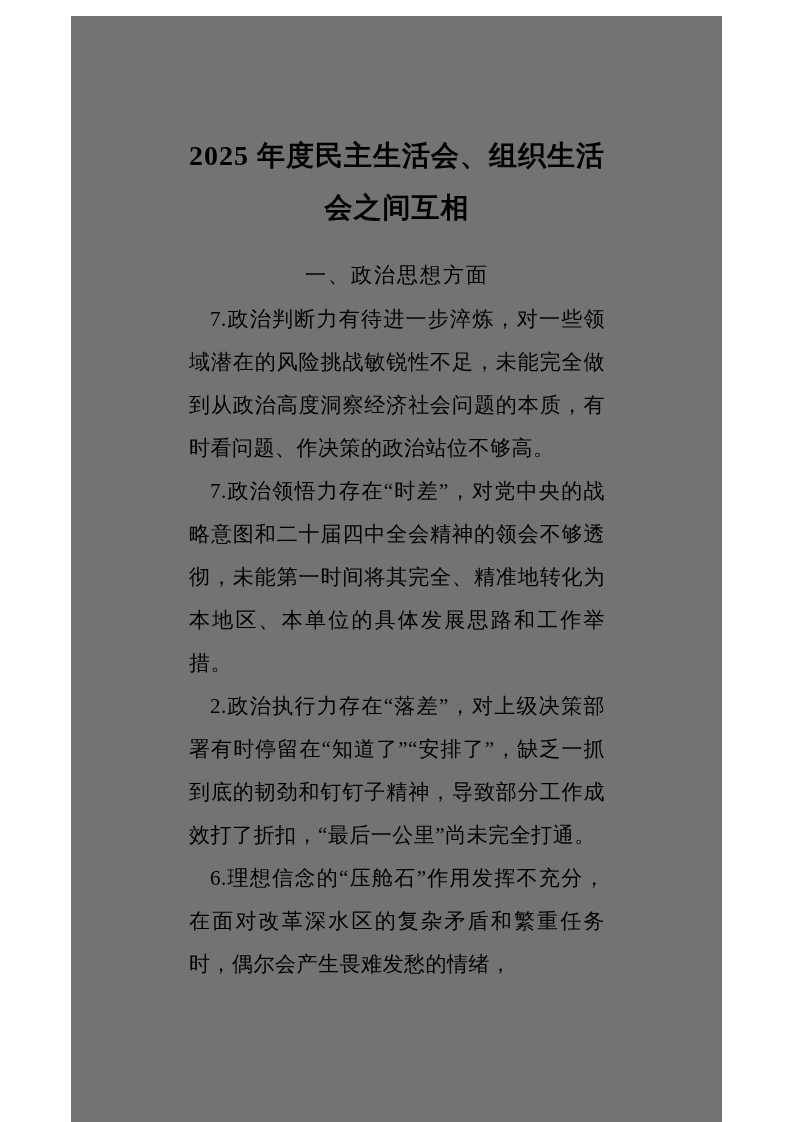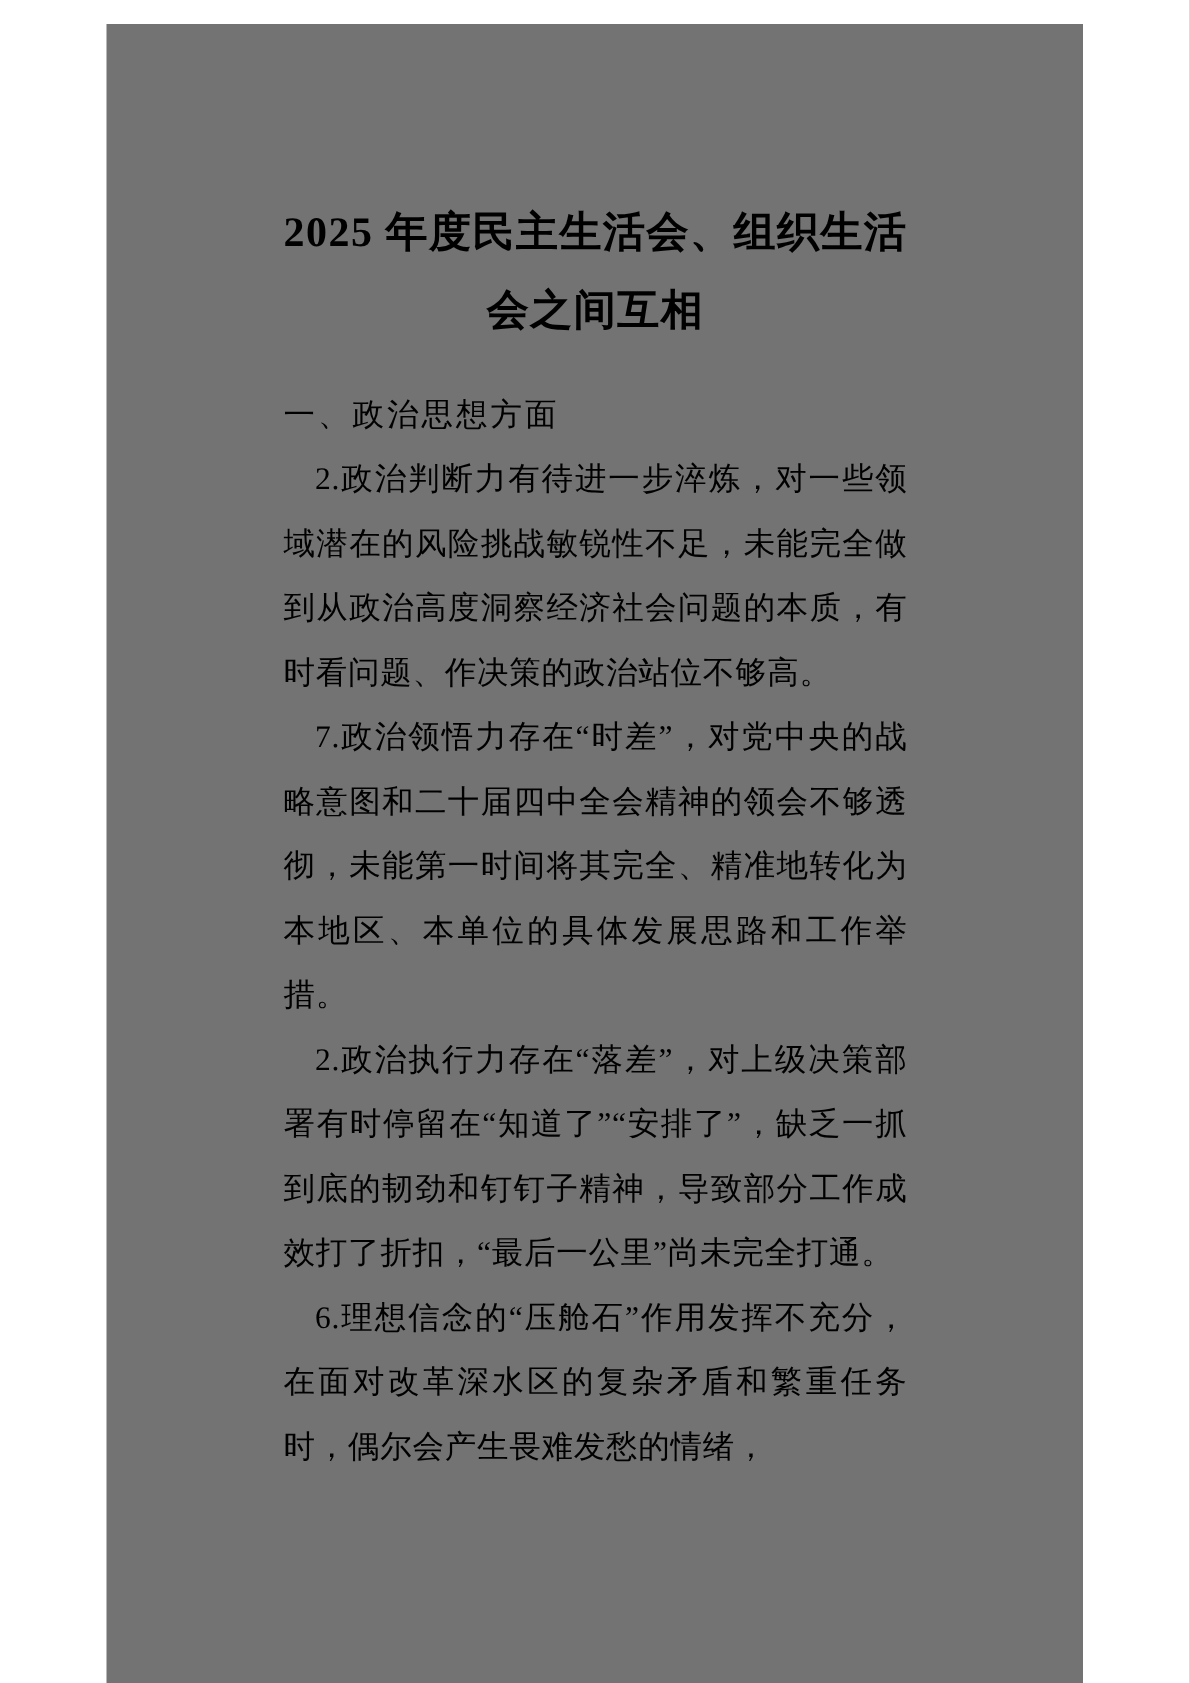--- a/index.html
+++ b/index.html
@@ -36,36 +36,37 @@
     font-size: 21px;
     line-height: 43px;
     letter-spacing: 0.5px;
   }
   .section-heading {
     margin: 0;
     padding: 0;
     font-size: 21px;
     font-weight: 400;
     letter-spacing: 2px;
-    text-align: left;
+    text-align: center;
+    font-family: Liberation Mono, monospace;
   }
   .para {
     margin: 0;
     padding: 0;
     text-indent: 1em;
     text-align: justify;
   }
 </style>
 </head>
 <body>
 
 <div class="page">
   <h1 class="doc-title">
     <span class="title-line">2025 年度民主生活会、组织生活会之间互相</span>
   </h1>
   <div class="doc-body">
     <h2 class="section-heading">一、政治思想方面</h2>
-    <p class="para">2.政治判断力有待进一步淬炼，对一些领域潜在的风险挑战敏锐性不足，未能完全做到从政治高度洞察经济社会问题的本质，有时看问题、作决策的政治站位不够高。</p>
+    <p class="para">7.政治判断力有待进一步淬炼，对一些领域潜在的风险挑战敏锐性不足，未能完全做到从政治高度洞察经济社会问题的本质，有时看问题、作决策的政治站位不够高。</p>
     <p class="para">7.政治领悟力存在“时差”，对党中央的战略意图和二十届四中全会精神的领会不够透彻，未能第一时间将其完全、精准地转化为本地区、本单位的具体发展思路和工作举措。</p>
     <p class="para">2.政治执行力存在“落差”，对上级决策部署有时停留在“知道了”“安排了”，缺乏一抓到底的韧劲和钉钉子精神，导致部分工作成效打了折扣，“最后一公里”尚未完全打通。</p>
     <p class="para">6.理想信念的“压舱石”作用发挥不充分，在面对改革深水区的复杂矛盾和繁重任务时，偶尔会产生畏难发愁的情绪，</p>
   </div>
 </div>
 
 </body></html>

